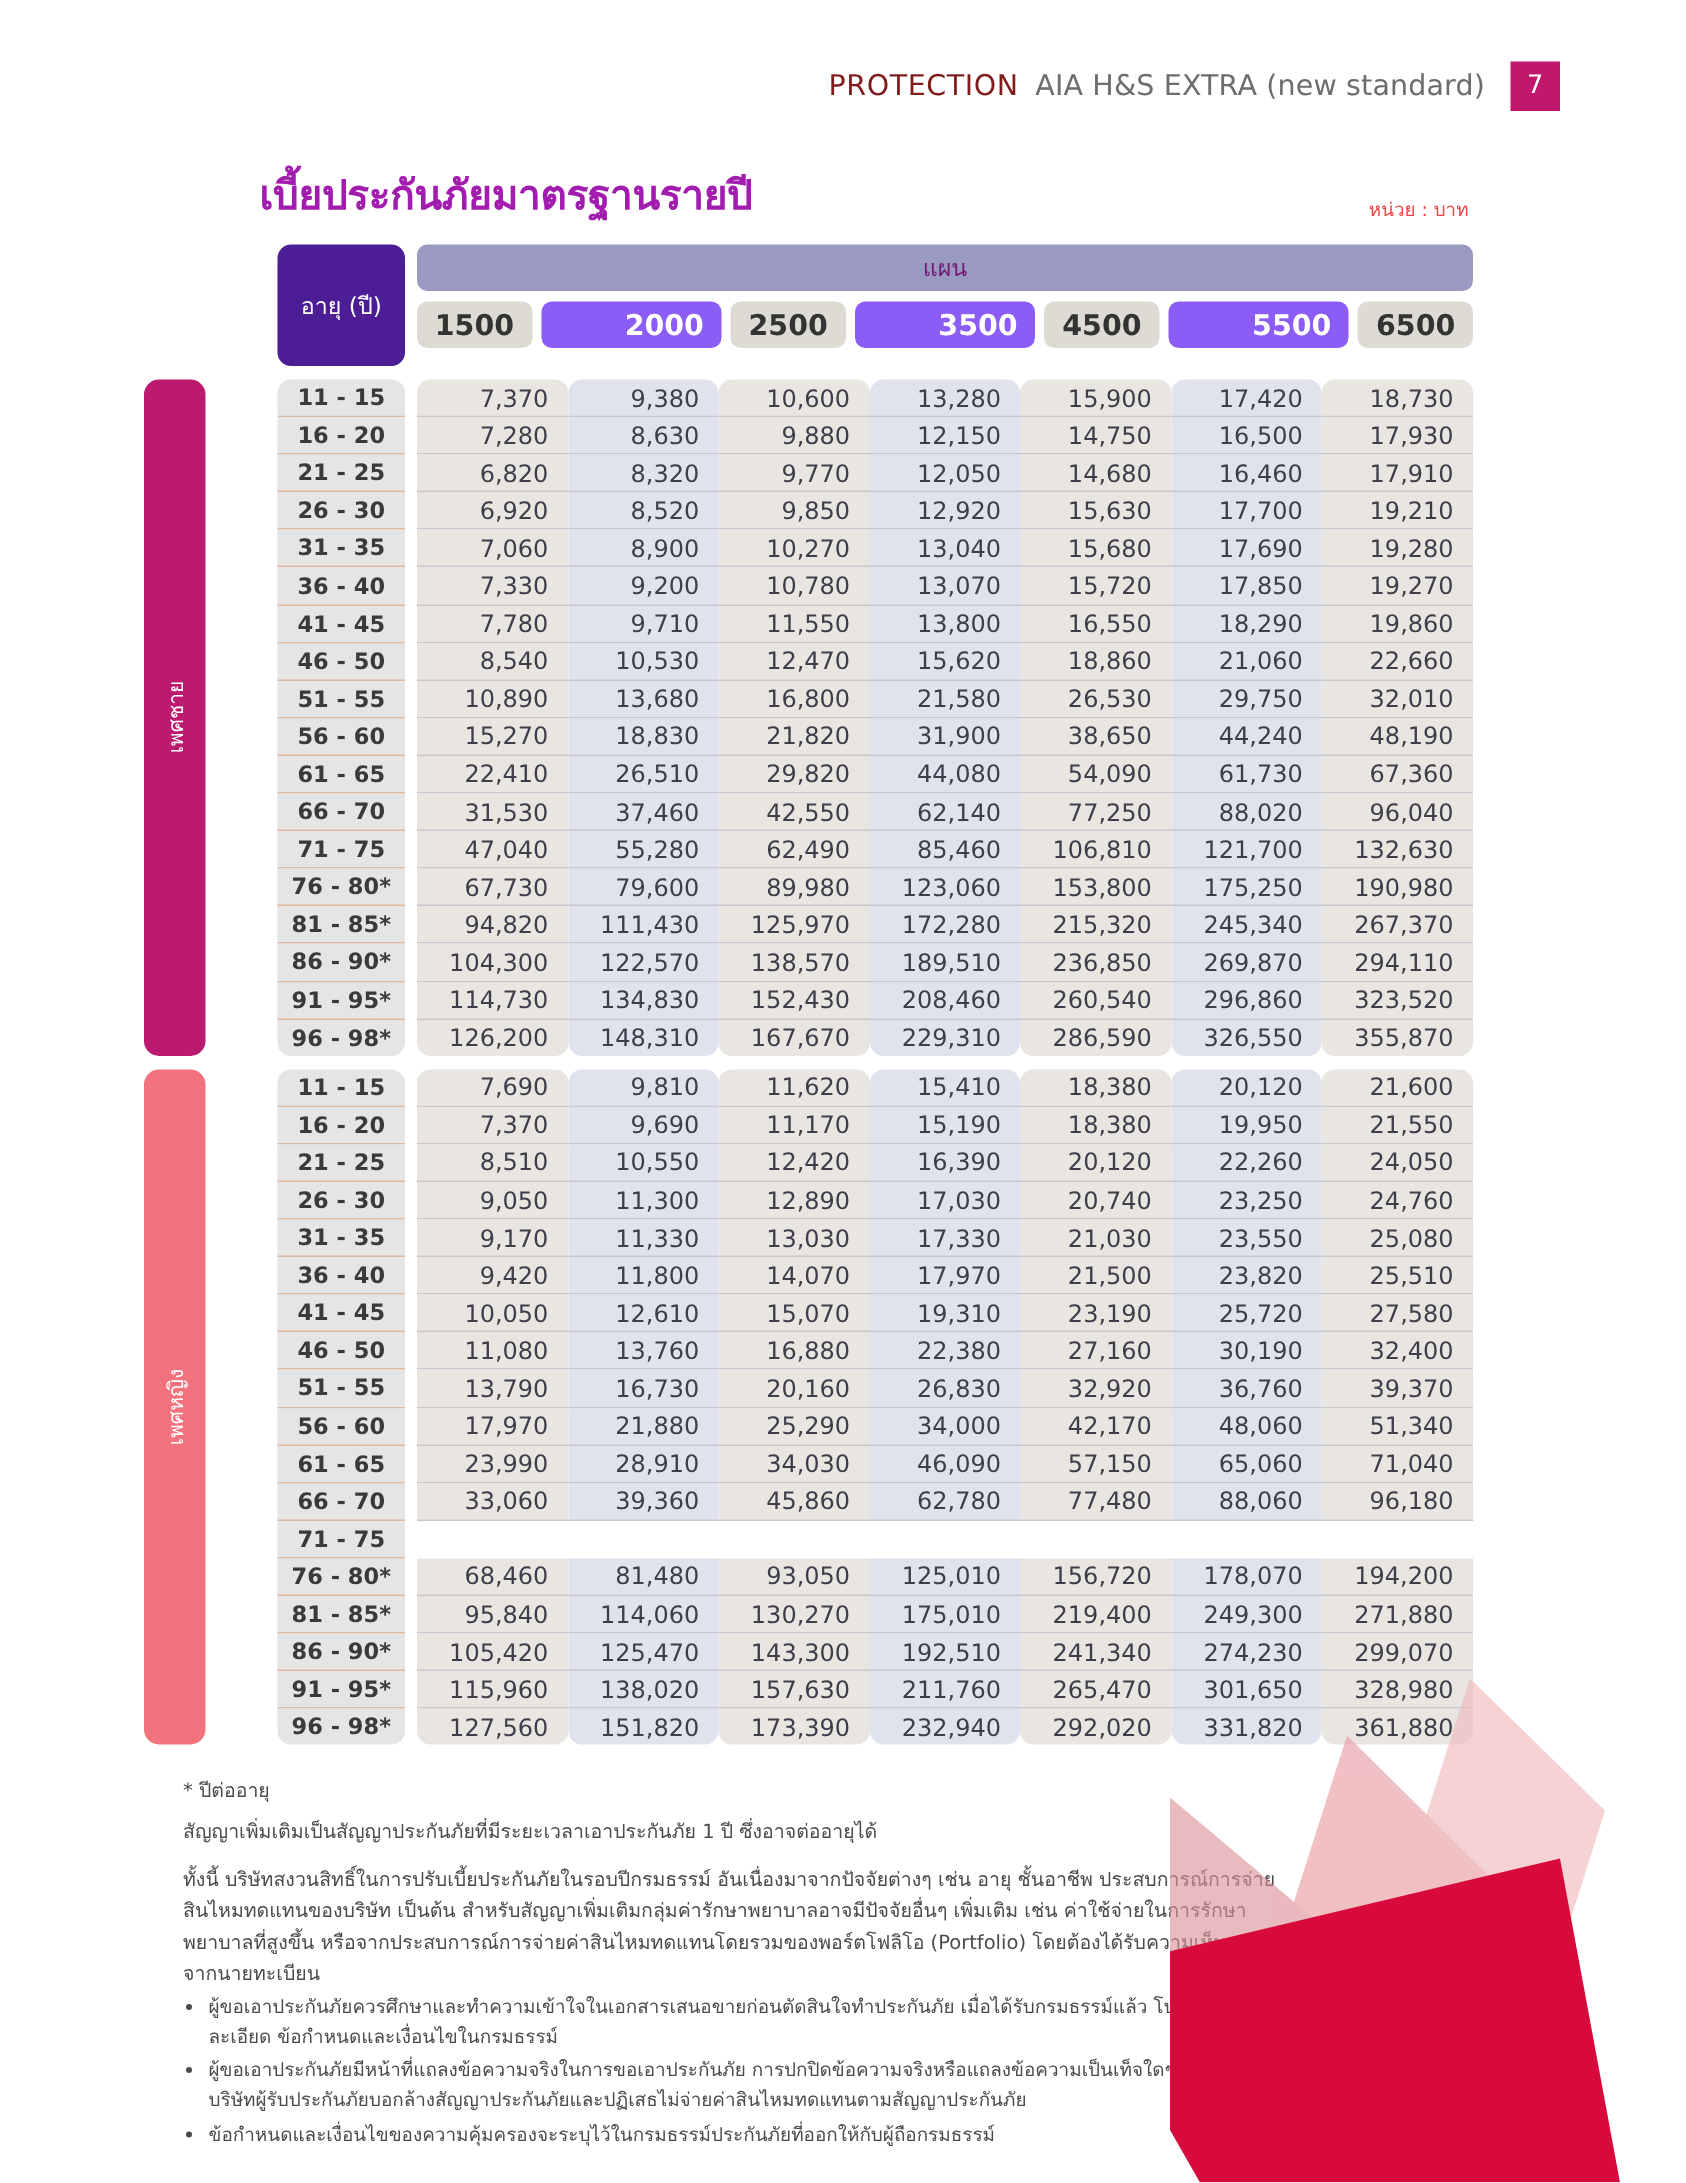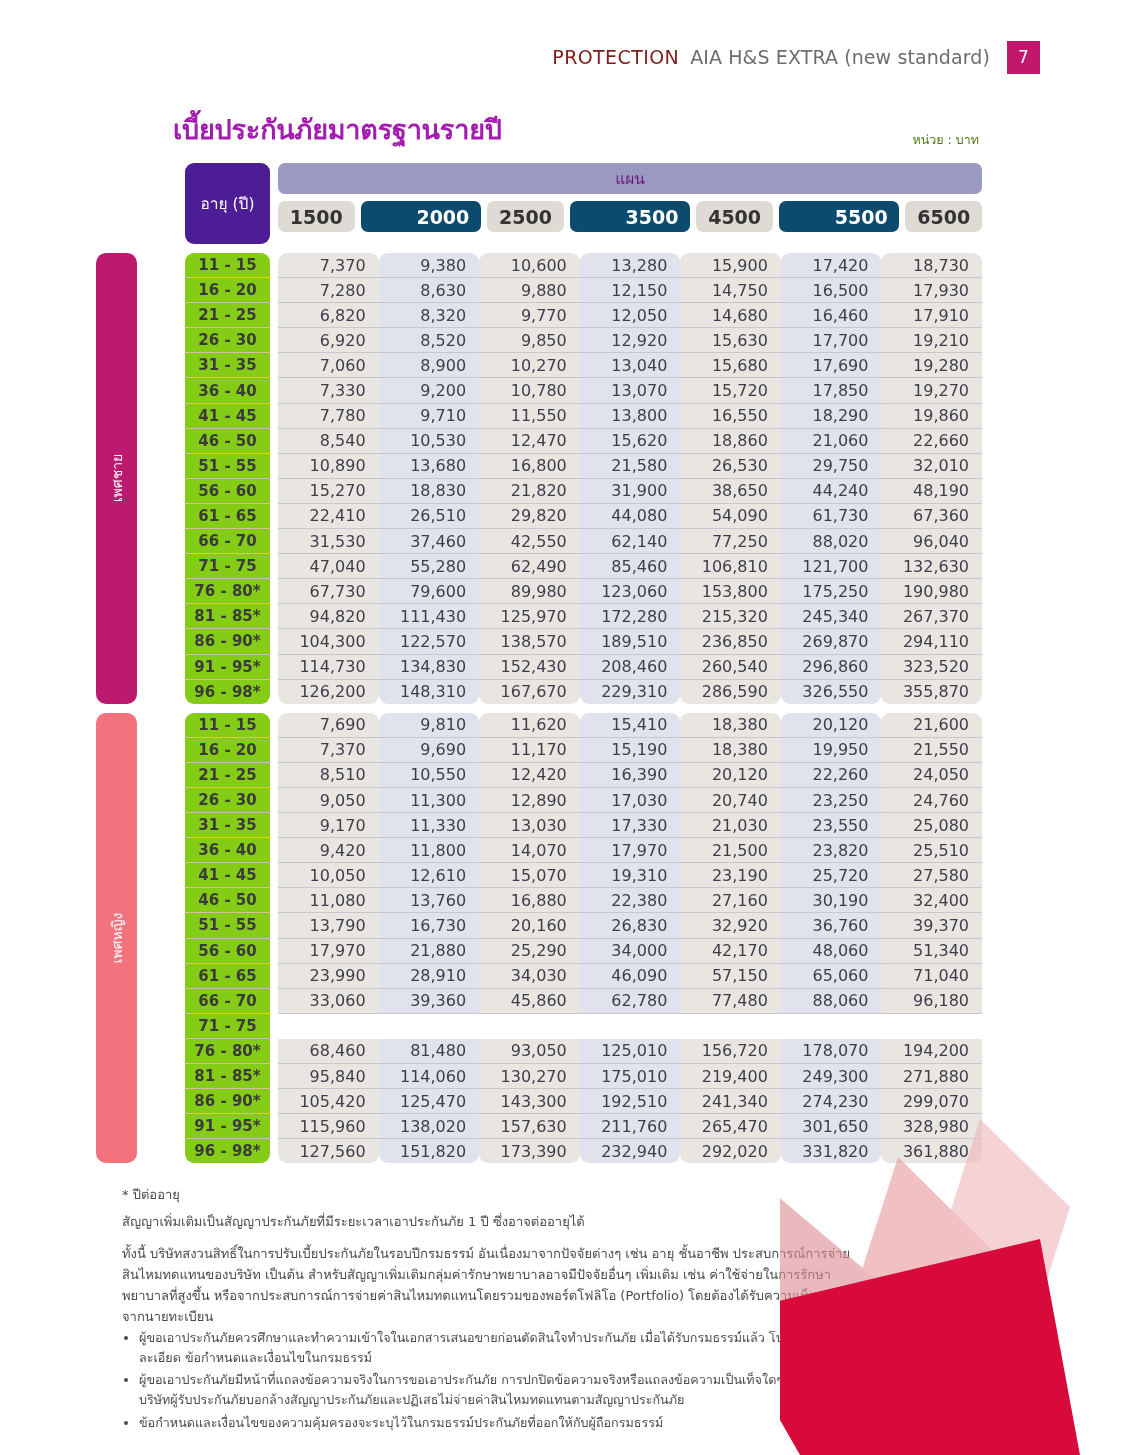--- a/index.html
+++ b/index.html
@@ -17,39 +17,39 @@
        display:flex;align-items:center;justify-content:flex-end;gap:11px;}
   .hdr-brand{font-size:19px;letter-spacing:.4px;color:#7f1d1d;font-weight:400;}
   .hdr-title{font-size:19px;color:#6d6d6d;font-weight:400;letter-spacing:.1px;}
   .hdr-page{width:33px;height:33px;background:#c2186b;color:#fff;
             display:flex;align-items:center;justify-content:center;
             font-size:17px;margin-left:6px;}
 
   
   .title{position:absolute;left:173px;top:108px;font-size:27px;font-weight:bold;
          color:#a21caf;letter-spacing:-.2px;}
-  .unit{position:absolute;right:145px;top:130px;font-size:12.5px;color:#4d7c0f;}
+  .unit{position:absolute;right:145px;top:130px;font-size:12.5px;color:#ef4444;}
 
   
   .tablewrap{position:absolute;left:96px;top:163px;width:886px;}
 
   .hdrrow{display:flex;align-items:flex-start;}
   .spacer-left{width:89px;flex:0 0 89px;}
   .agehead{width:85px;flex:0 0 85px;background:#4c1d95;border-radius:9px;
            height:81px;display:flex;align-items:center;justify-content:center;
            color:#fff;font-size:15.5px;margin-right:8px;}
   .plancol{flex:1;}
   .planbar{height:31px;background:#9a99c2;border-radius:7px;
            display:flex;align-items:center;justify-content:center;
            color:#701a75;font-size:15.5px;}
   .plancells{display:flex;gap:6px;margin-top:7px;}
   .plancell{flex:1;height:31px;border-radius:7px;display:flex;align-items:center;
             justify-content:center;font-size:19px;font-weight:bold;}
   .plancell.gray{background:#dedbd4;color:#333;}
-  .plancell.purple{background:#0c4a6e;color:#fff;padding-left:44px;}
+  .plancell.purple{background:#8b5cf6;color:#fff;padding-left:44px;}
 
   
   .section{display:flex;margin-top:9px;}
   .gbar{width:41px;flex:0 0 41px;border-radius:10px;position:relative;
         margin-right:48px;}
   .gbar span{position:absolute;left:50%;top:50%;white-space:nowrap;
              transform:translate(-50%,-50%) rotate(-90deg);
              color:#fff;font-size:14px;}
   .gbar.male{background:#bb1a6e;}
   .gbar.female{background:#f2737e;}
@@ -57,21 +57,21 @@
   .rows{flex:1;}
   .agecol{width:85px;flex:0 0 85px;margin-right:8px;}
   .row{display:flex;align-items:stretch;}
   .cellgrp{flex:1;display:flex;gap:0;}
   .cell{flex:1;display:flex;align-items:center;justify-content:flex-end;
         font-size:16px;padding-right:13px;height:24.1px;color:#3e3e4a;
         border-bottom:1px solid #c9c6cf;}
   .cell.gray{background:#e9e6e1;}
   .cell.lav{background:#e0e2ee;}
   .agecell{display:flex;align-items:center;justify-content:center;
-           background:#84cc16;font-size:15px;font-weight:bold;color:#3a3a3a;
+           background:#e5e5e5;font-size:15px;font-weight:bold;color:#3a3a3a;
            height:24.1px;border-bottom:1px solid #e0b89d;}
   .row:first-child .cell, .row:first-child .agecell{
       border-top-left-radius:9px;border-top-right-radius:9px;}
   .row:last-child .cell, .row:last-child .agecell{
       border-bottom-left-radius:9px;border-bottom-right-radius:9px;border-bottom:none;}
 
   
   .notes{position:absolute;left:122px;top:1184px;width:740px;
          font-size:13px;line-height:1.62;color:#4b4b4b;}
   .notes .n1{margin-bottom:6px;}

